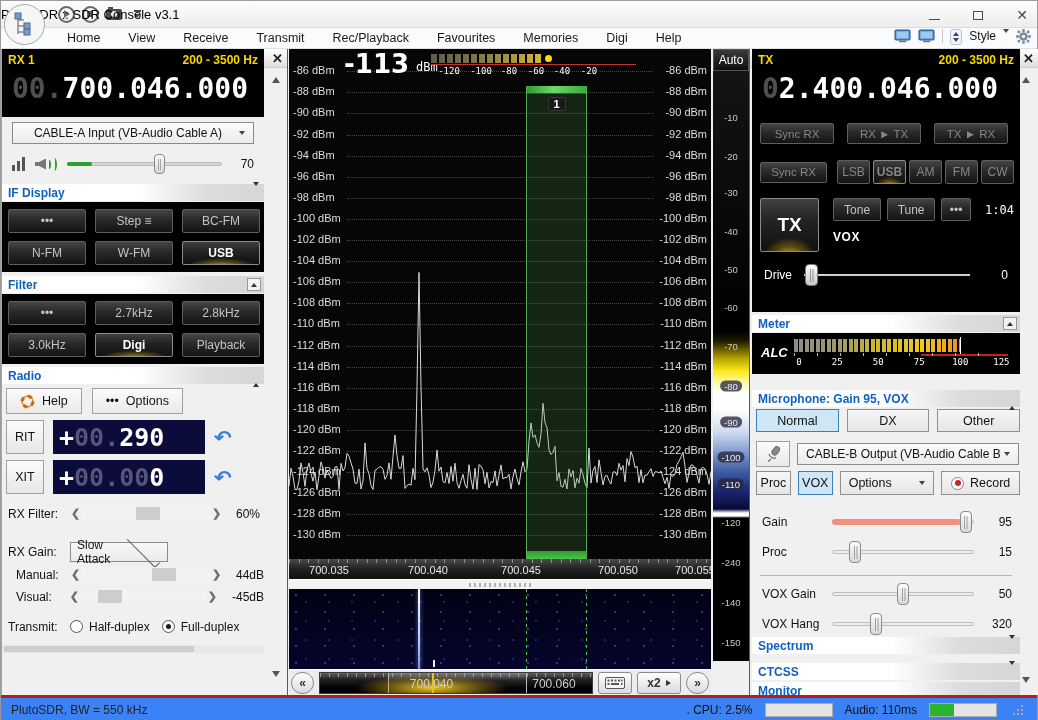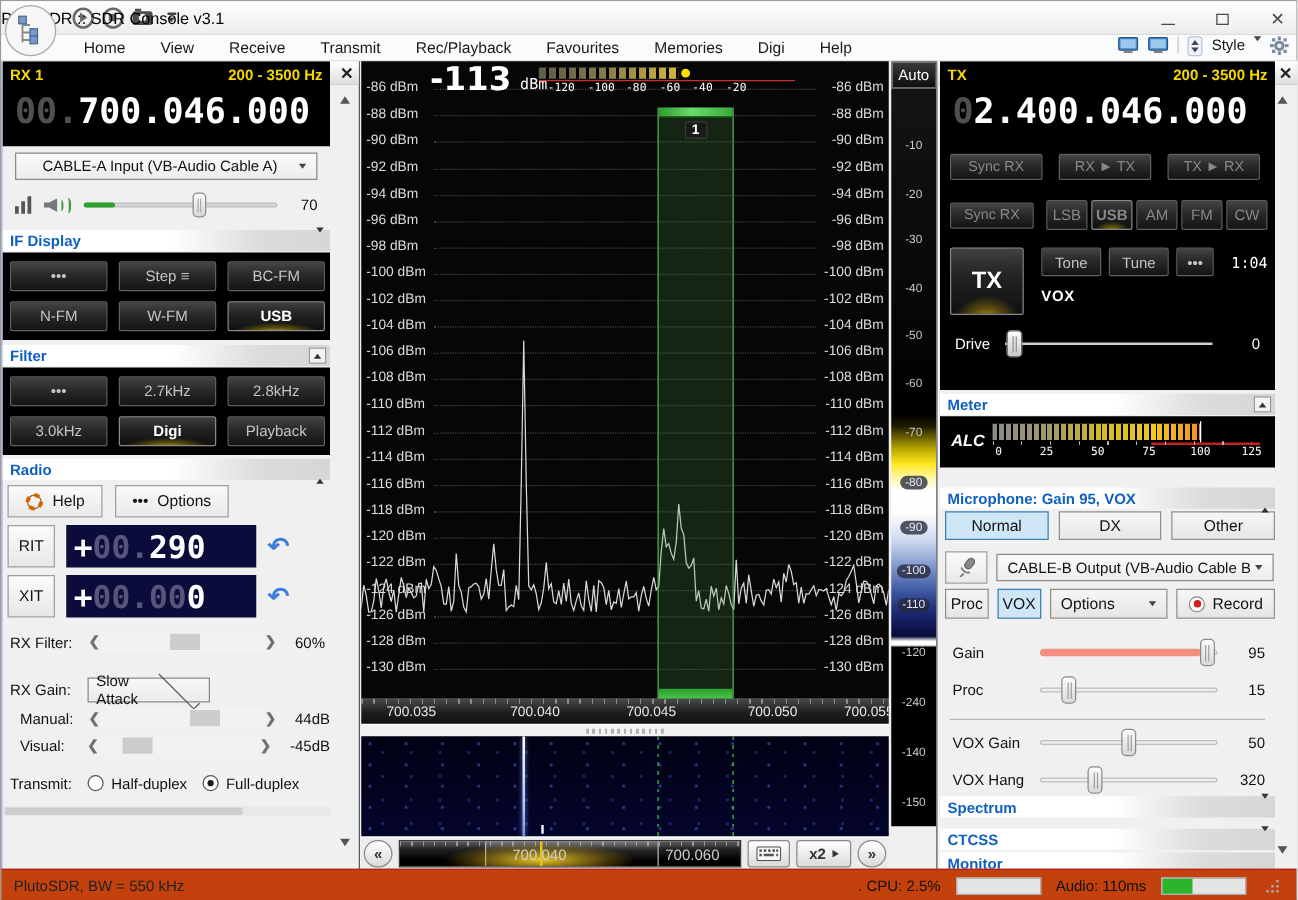--- a/index.html
+++ b/index.html
@@ -207,21 +207,21 @@
 .slider-row{display:flex;align-items:center;margin-top:8px;padding:0 8px 0 10px;gap:8px;height:22px}
 .slider-row .sl-lab{width:62px}
 .tslider{position:relative;flex:1;height:22px}
 .tslider .ttrack{position:absolute;left:0;right:0;top:9px;height:4px;background:#ededed;border:1px solid #bdbdbd;border-radius:2px}
 .tslider .tfill{position:absolute;left:0;top:8px;height:6px;background:#f28f80;border-radius:3px}
 .tslider .tthumb{position:absolute;top:0;width:12px;height:22px;background:linear-gradient(#fdfdfd,#d8d8d8);border:1px solid #8a8a8a;border-radius:4px}
 .tslider .tthumb::after{content:'';position:absolute;left:3.5px;top:4px;width:1px;height:13px;background:#a0a0a0;box-shadow:2.5px 0 0 #a0a0a0}
 .slider-row .sl-val{width:30px;text-align:right}
 .divline{height:1px;background:#b8b8b8;margin:12px 8px 0 8px}
 
-.statusbar{position:relative;height:26px;background:#c2410c;border-top:1px solid #b91c1c;display:flex;align-items:center}
+.statusbar{position:relative;height:26px;background:#3b82f6;border-top:3px solid #b91c1c;display:flex;align-items:center}
 .sb-left{padding-left:10px;color:#222}
 .sb-right{position:absolute;right:14px;display:flex;align-items:center;gap:12px}
 .pbar{width:68px;height:14px;border:1px solid #ababab;background:#e4e4e4;position:relative}
 .pbar .pfill{position:absolute;left:0;top:0;bottom:0;width:36%;background:#2cb52c}
 .grip{width:10px;height:10px;position:relative;margin-left:4px}
 .grip::before{content:'';position:absolute;right:0;bottom:0;width:2px;height:2px;background:#a8a8a8;box-shadow:-4px 0 #a8a8a8,-8px 0 #a8a8a8,0 -4px #a8a8a8,-4px -4px #a8a8a8,0 -8px #a8a8a8}
 .mlab{white-space:nowrap}
 </style>
 </head>
 <body>

